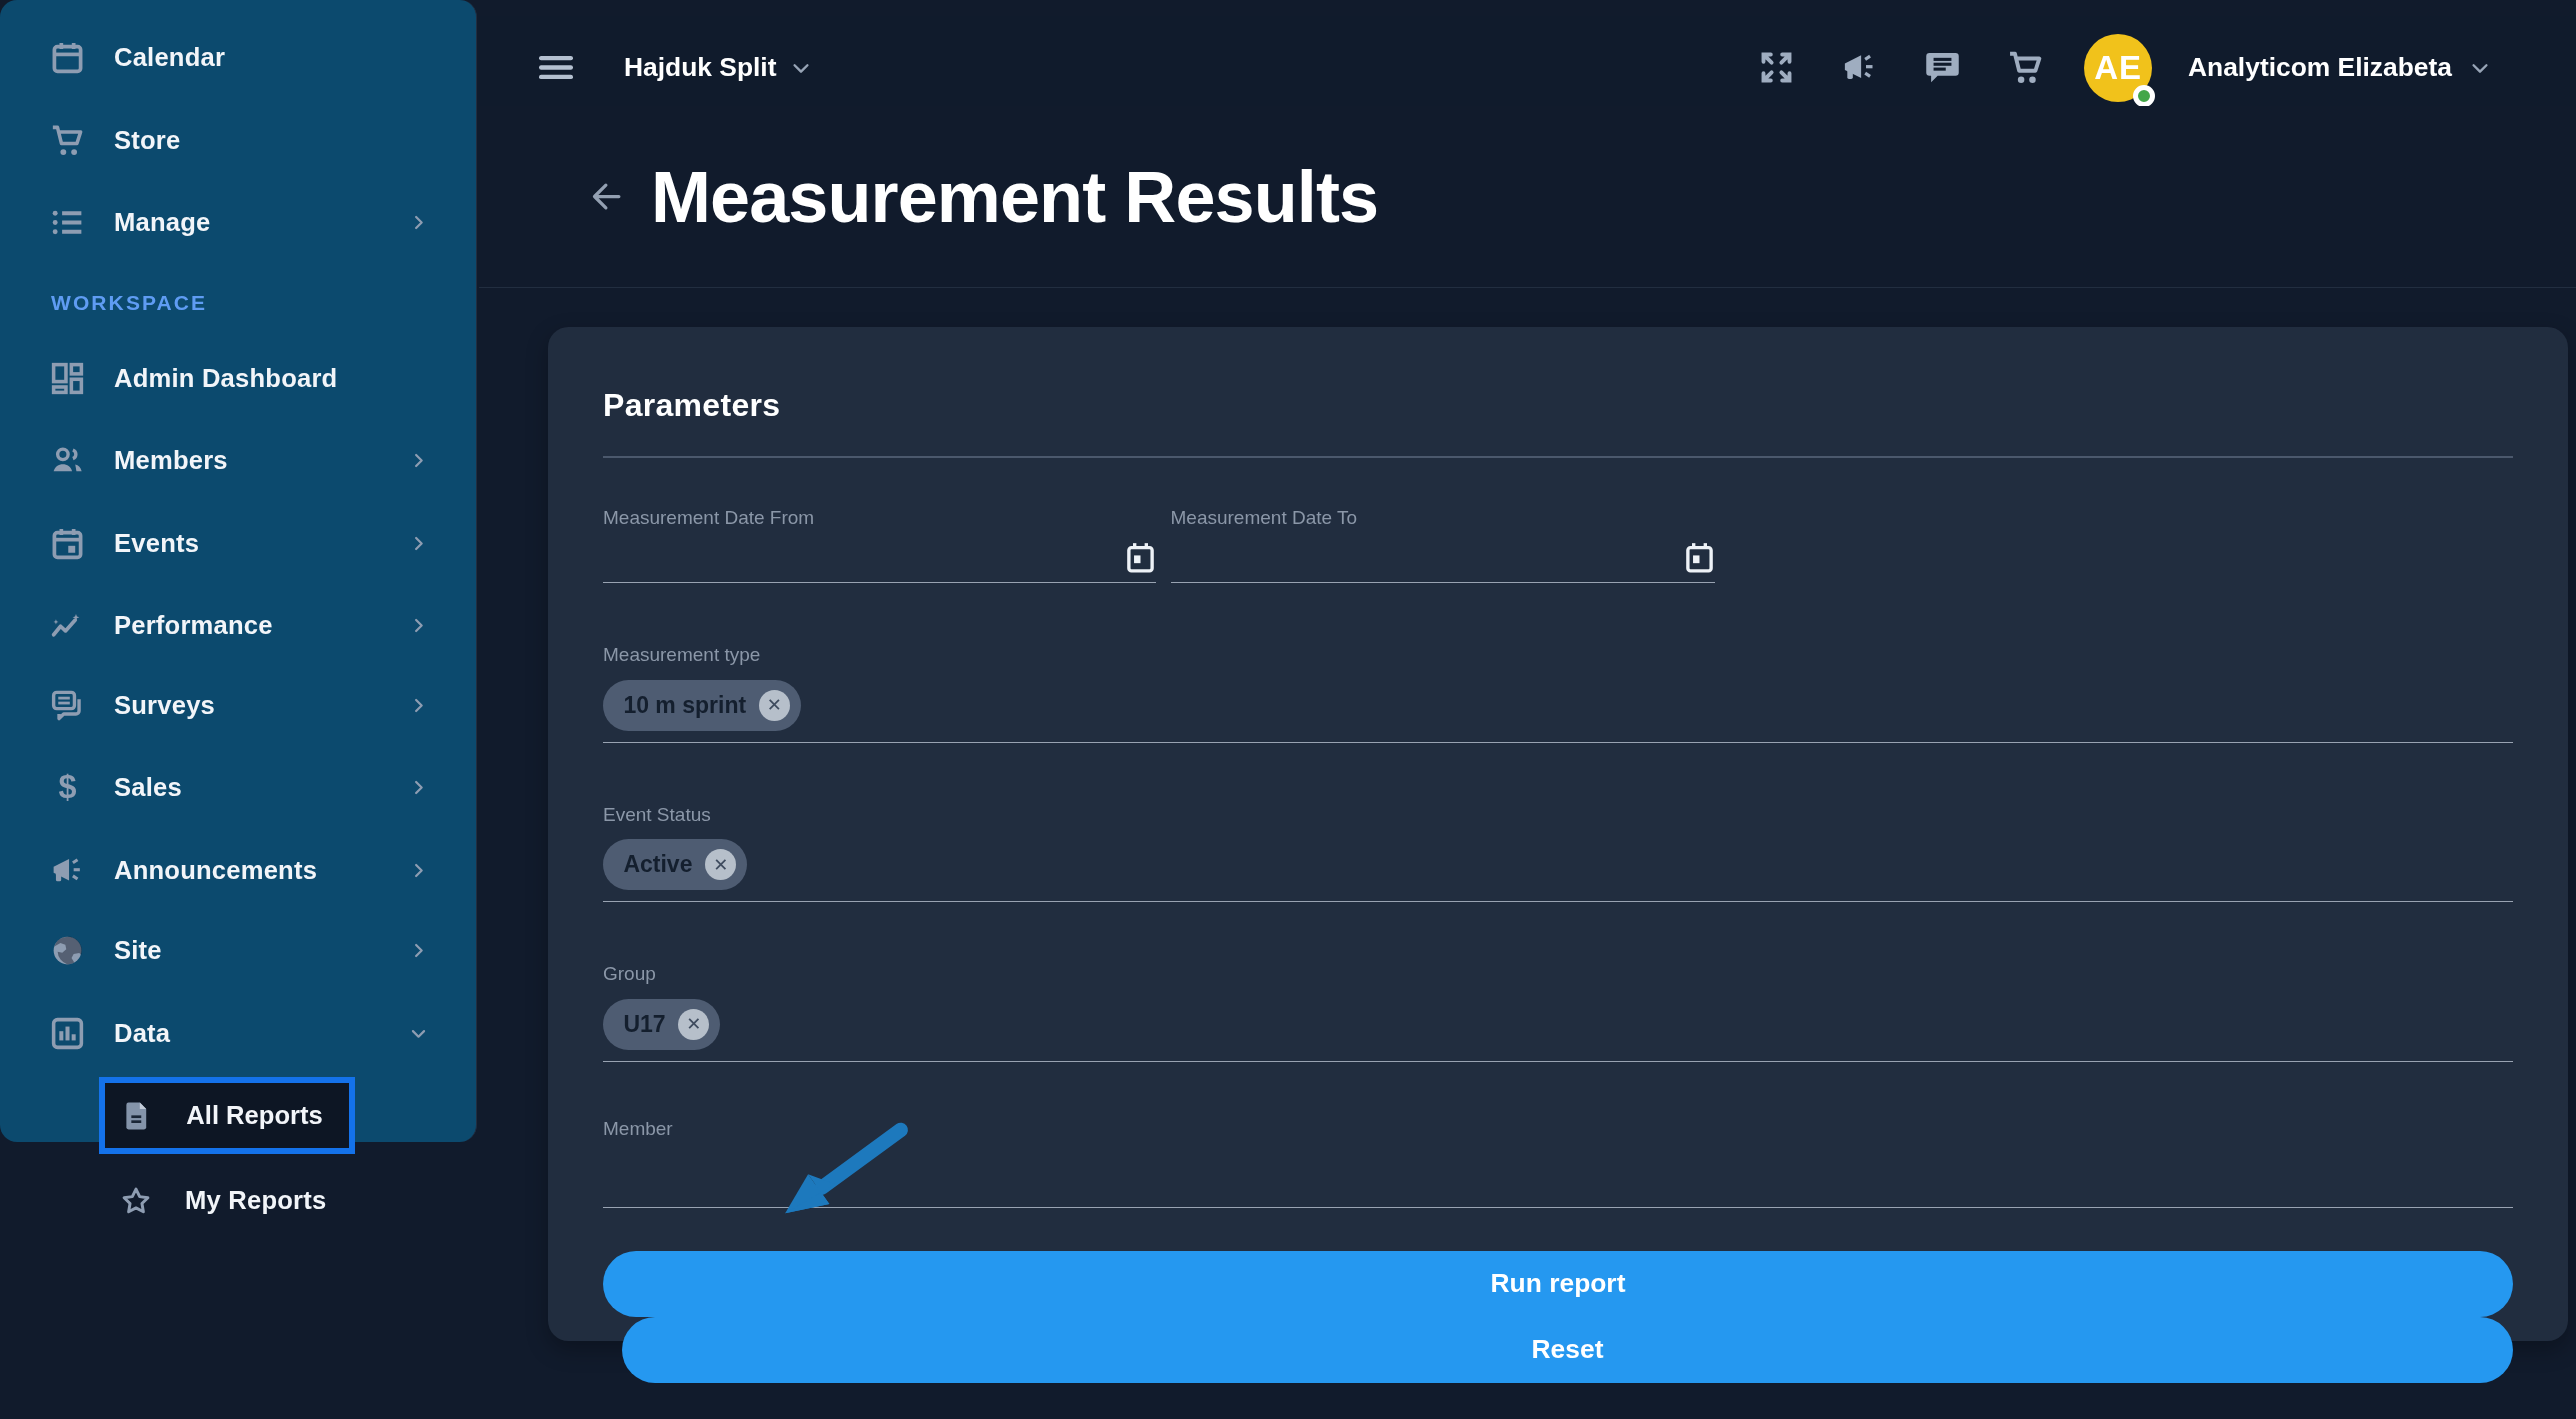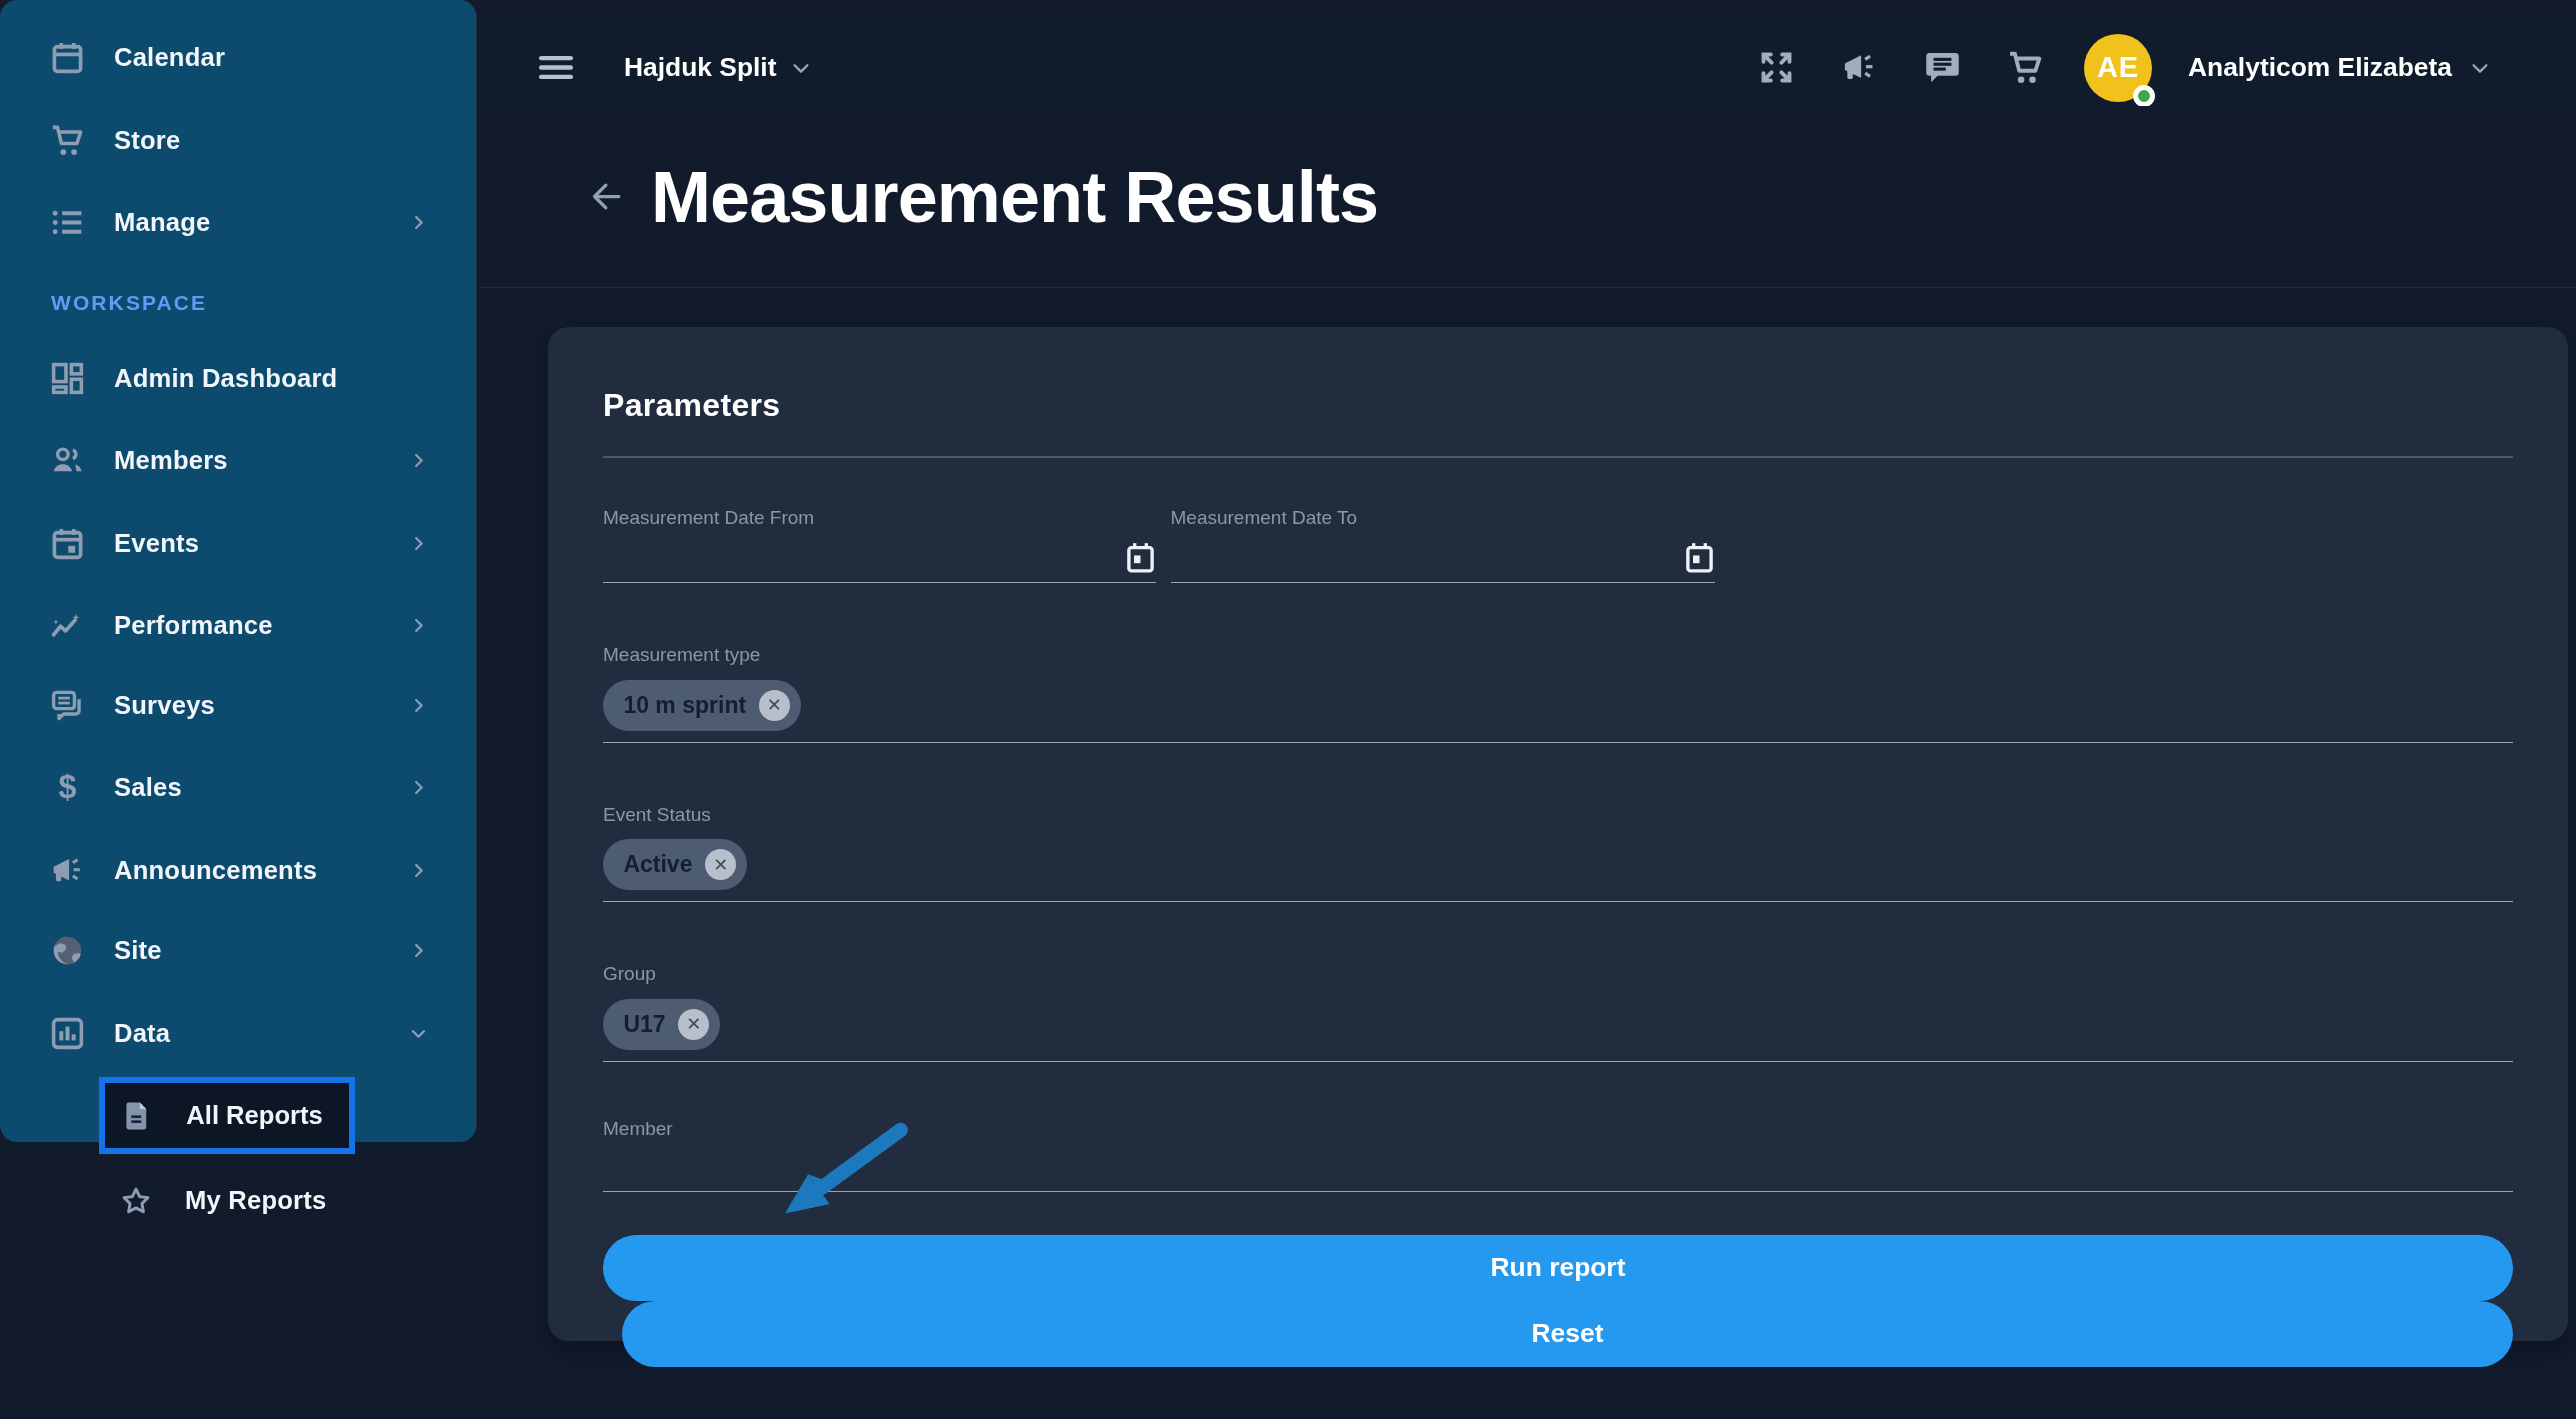--- a/index.html
+++ b/index.html
@@ -49,21 +49,21 @@
   .team { display:flex; align-items:center; margin-left:51px; cursor:pointer; }
   .team .name { font-size:26.4px; font-weight:700; color:#fff; }
   .team .chev { margin-left:13.6px; }
   .top-right { margin-left:auto; display:flex; align-items:center; }
   .tb-icon { width:39px; height:39px; margin-left:44px; cursor:pointer; }
   .avatar {
     position:relative; width:68px; height:68px; border-radius:50%;
     background:#f1c21b; margin-left:39px; flex:0 0 auto;
     display:flex; align-items:center; justify-content:center; cursor:pointer;
   }
-  .avatar .init { font-size:29px; font-weight:700; color:#fff; letter-spacing:0.9px; }
+  .avatar .init { font-size:33px; font-weight:700; color:#fff; letter-spacing:0.9px; }
   .avatar .dot {
     position:absolute; right:-3.4px; bottom:-5.1px; width:22px; height:22px;
     border-radius:50%; background:#43a648; border:5.1px solid #fff;
   }
   .user { display:flex; align-items:center; margin-left:36px; cursor:pointer; }
   .user .name { font-size:26.4px; font-weight:700; color:#fff; white-space:nowrap; }
   .user .chev { margin-left:17px; }
 
   
   .main { position:absolute; left:479px; top:106px; width:2097px; height:1314px; background:#111b2c; }
@@ -104,21 +104,21 @@
   .chip {
     height:51px; border-radius:25.6px; background:#4e5c72;
     display:flex; align-items:center; padding:0 11px 0 20.4px; cursor:default;
   }
   .chip .chip-txt { font-size:23px; font-weight:700; color:#141f2e; }
   .chip .x {
     width:31px; height:31px; border-radius:50%; background:#b6bfca;
     margin-left:12.8px; display:flex; align-items:center; justify-content:center;
     font-size:18px; font-weight:700; color:#3f4c5f; cursor:pointer;
   }
-  .member-row { margin-top:56px; border-bottom:1.7px solid #99a3b2; padding-bottom:0; }
+  .member-row { margin-top:56px; border-bottom:1.7px solid #99a3b2; padding-bottom:16px; }
   .member-space { height:51px; cursor:text; }
 
   .btn-row { margin-top:43px; display:flex;flex-direction:column; }
   .btn {
     height:66px; border:none; border-radius:33px; background:#2598f0;
     color:#fff; font-family:inherit; font-size:26.4px; font-weight:700;
     padding:0 42px; cursor:pointer;
   }
   .btn + .btn { margin-left:19px; }
 

